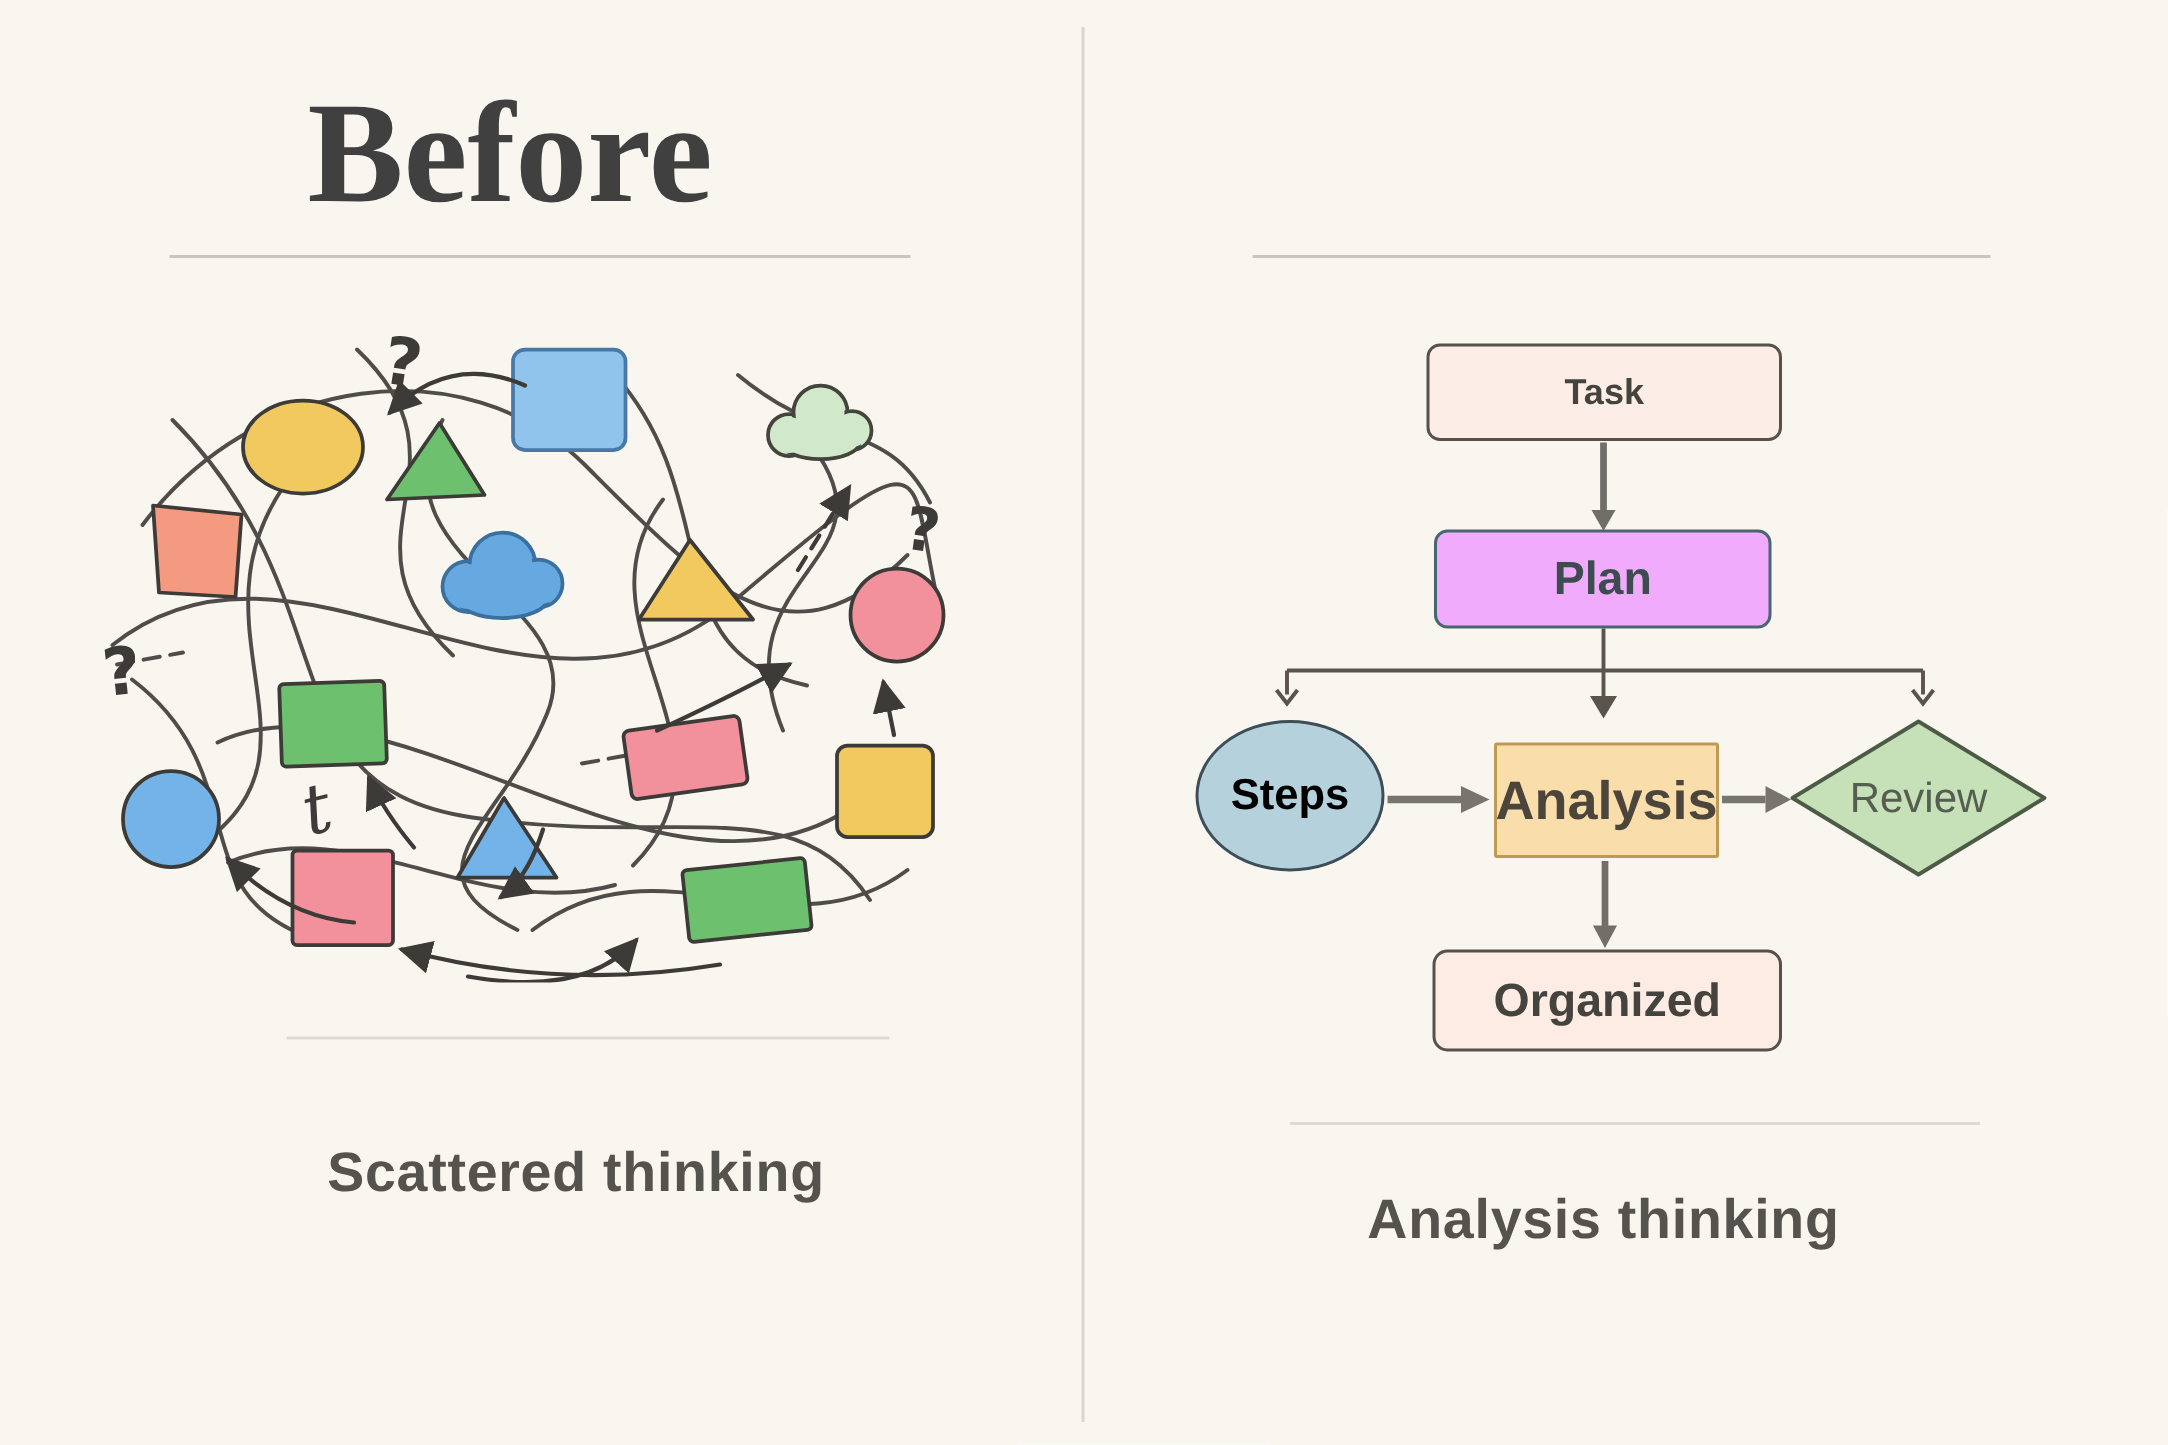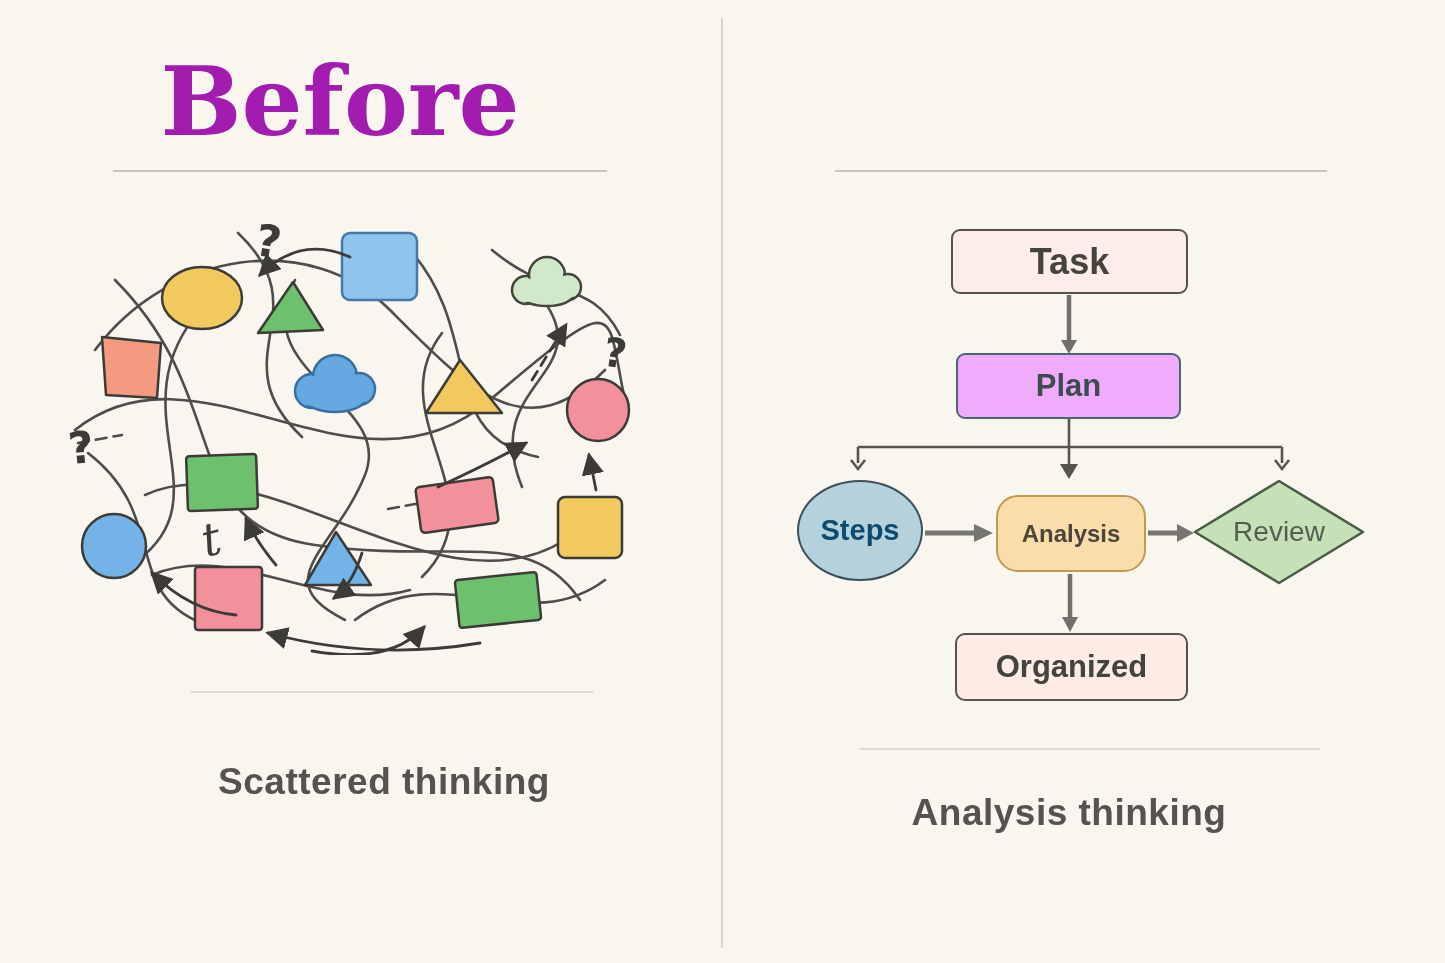--- a/index.html
+++ b/index.html
@@ -26,35 +26,35 @@
     text-align:center;letter-spacing:0.5px;
   }
   .caption-before{left:84px;top:749px;width:600px;margin-top:12px;}
   .caption-after{left:769px;top:792px;width:600px;}
   .scatter-svg{position:absolute;left:60px;top:195px;width:580px;height:460px;}
   .flow-svg{position:absolute;left:780px;top:215px;width:600px;height:430px;}
   .flow-node{
     position:absolute;display:flex;align-items:center;justify-content:center;
     font-weight:bold;color:#45433e;box-sizing:border-box;
   }
-  .node-task{left:951px;top:229px;width:237px;height:65px;border:2.5px solid #57504b;border-radius:9px;font-size:36px;}
+  .node-task{left:951px;top:229px;width:237px;height:65px;border:2.5px solid #57504b;border-radius:9px;font-size:24px;}
   .node-plan{left:956px;top:353px;width:225px;height:66px;border:2.5px solid #48666e;border-radius:9px;font-size:31px;color:#3e4c50;}
-  .node-steps{left:797px;top:480px;width:126px;height:101px;border:2.5px solid #3e4e58;border-radius:50%;font-size:29px;color:#0c4a6e;}
-  .node-analysis{left:996px;top:495px;width:150px;height:77px;border:2.5px solid #bf9a55;border-radius:22px;font-size:24px;color:#4c453b;}
+  .node-steps{left:797px;top:480px;width:126px;height:101px;border:2.5px solid #3e4e58;border-radius:50%;font-size:29px;color:#000000;}
+  .node-analysis{left:996px;top:495px;width:150px;height:77px;border:2.5px solid #bf9a55;border-radius:2px;font-size:36px;color:#4c453b;}
   .node-review{left:1195px;top:510px;width:168px;height:44px;background:transparent!important;font-size:28px;font-weight:500;color:#555e51;}
   .node-solution{left:955px;top:633px;width:233px;height:68px;border:2.5px solid #57504b;border-radius:10px;font-size:31px;}
 </style>
 </head>
 <body>
 
 <div class="canvas">
 
   <div class="vdivider"></div>
 
-  <h1 class="title title-before" style="color: #a21caf;">Before</h1>
+  <h1 class="title title-before" style="color: #404040; font-family: Liberation Serif, serif;">Before</h1>
   <div class="title-rule rule-before"></div>
 
   <svg class="scatter-svg" viewBox="0 0 580 460">
     <defs>
       <marker id="ah" markerWidth="10" markerHeight="10" refX="7" refY="4" orient="auto">
         <path d="M0,0 L8,4 L0,8 z" fill="#3c3b37"></path>
       </marker>
     </defs>
 
     <g fill="none" stroke="#3c3b37" stroke-width="2.6" stroke-linecap="round" opacity="0.9">

